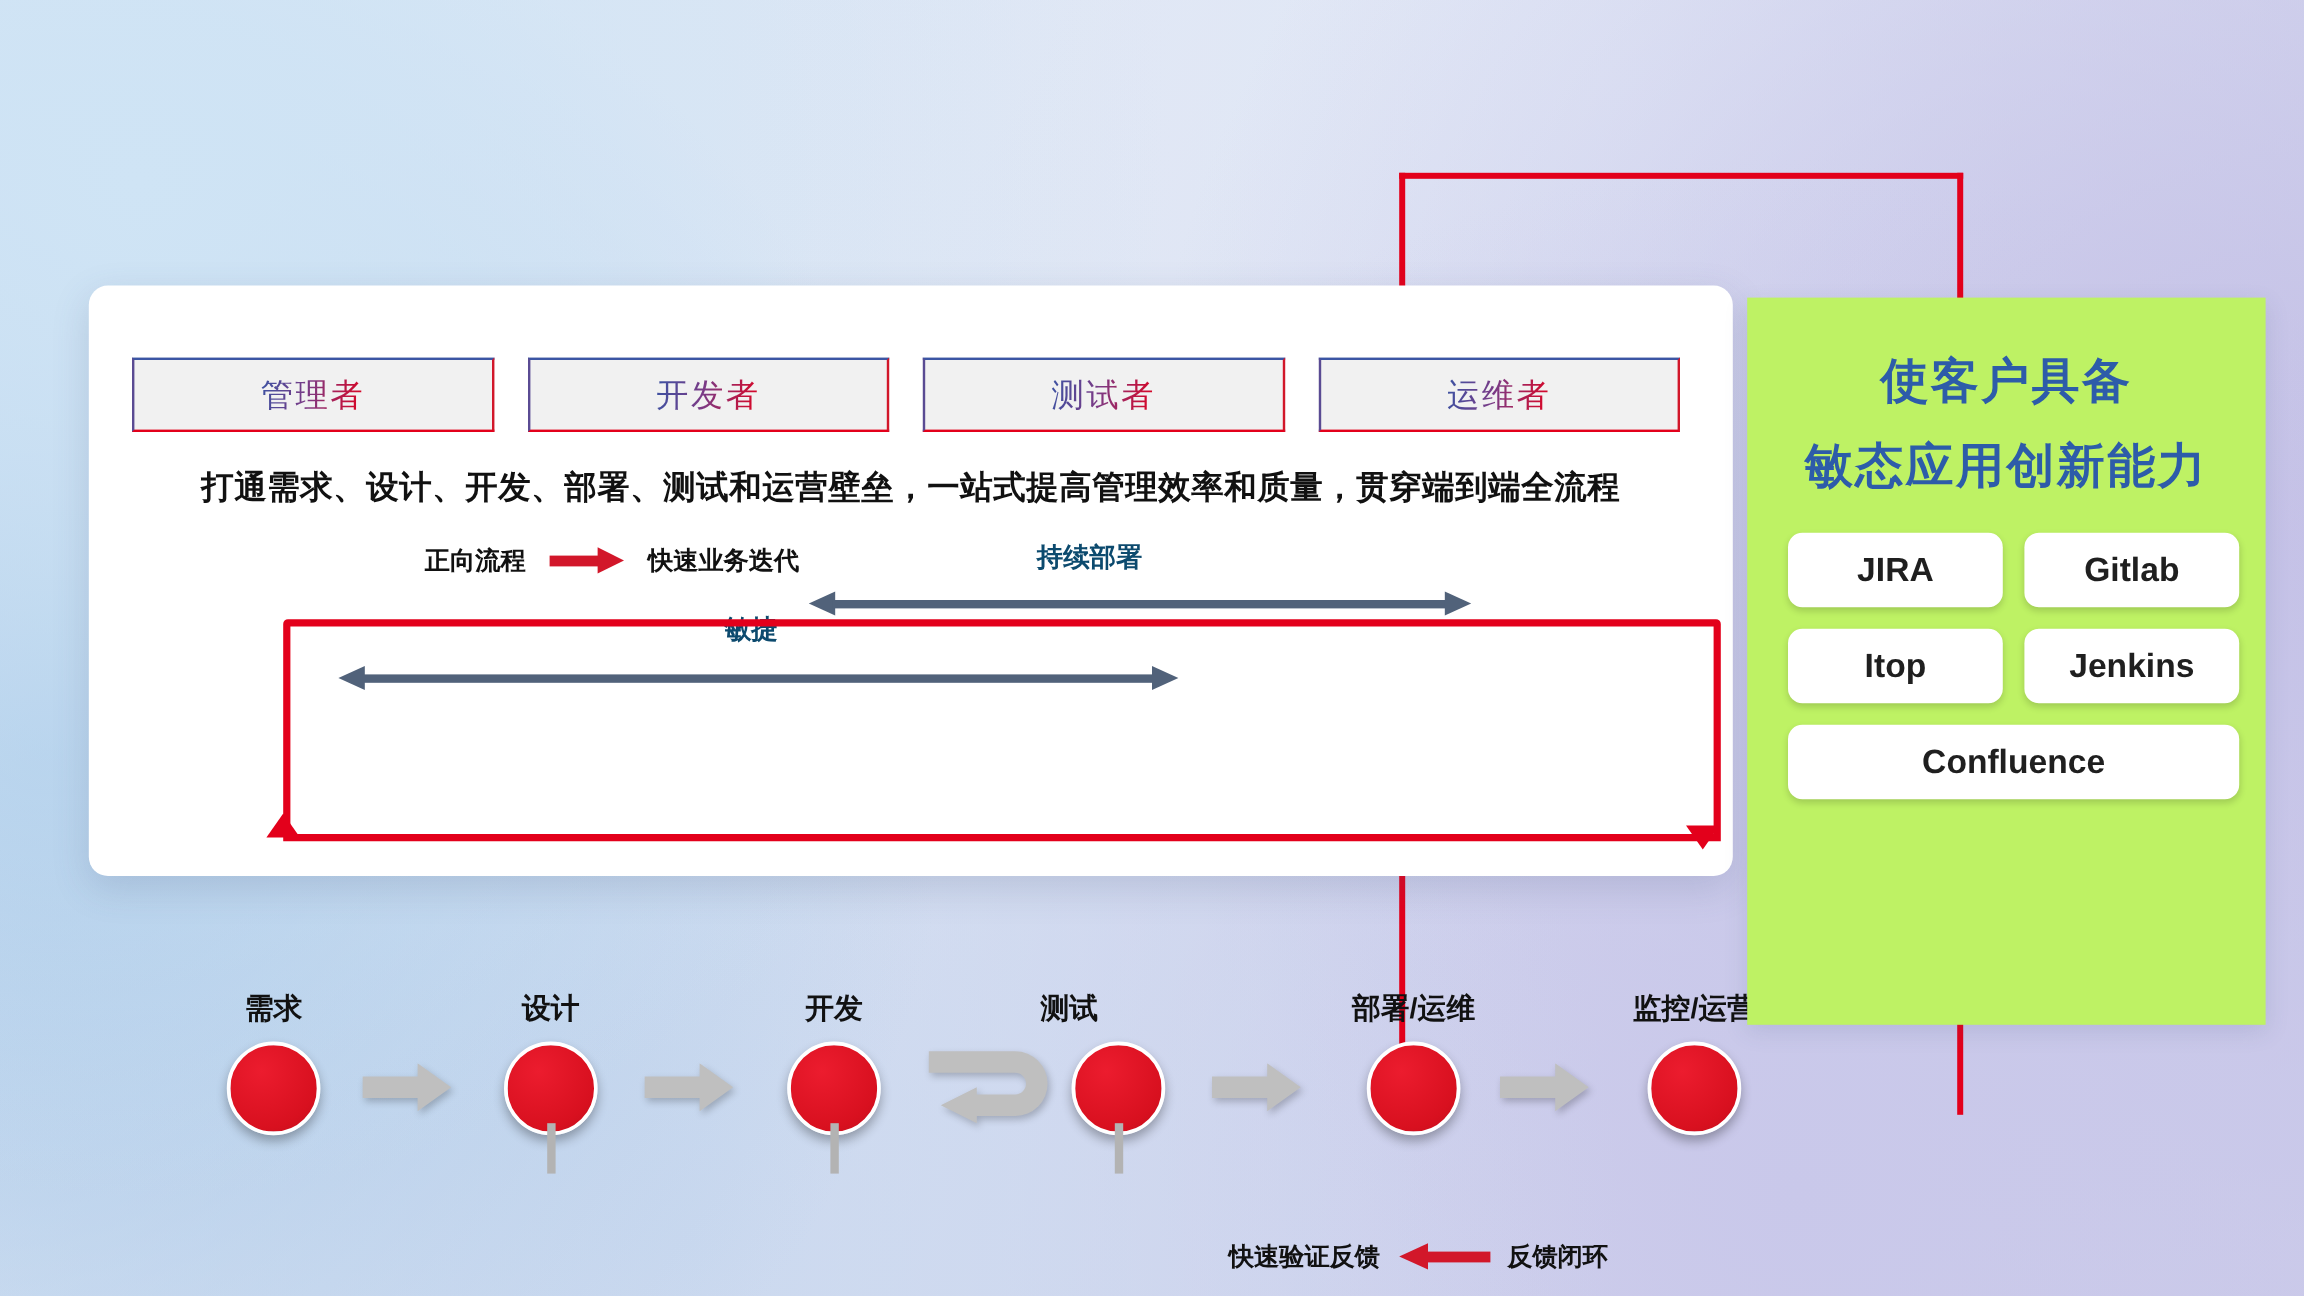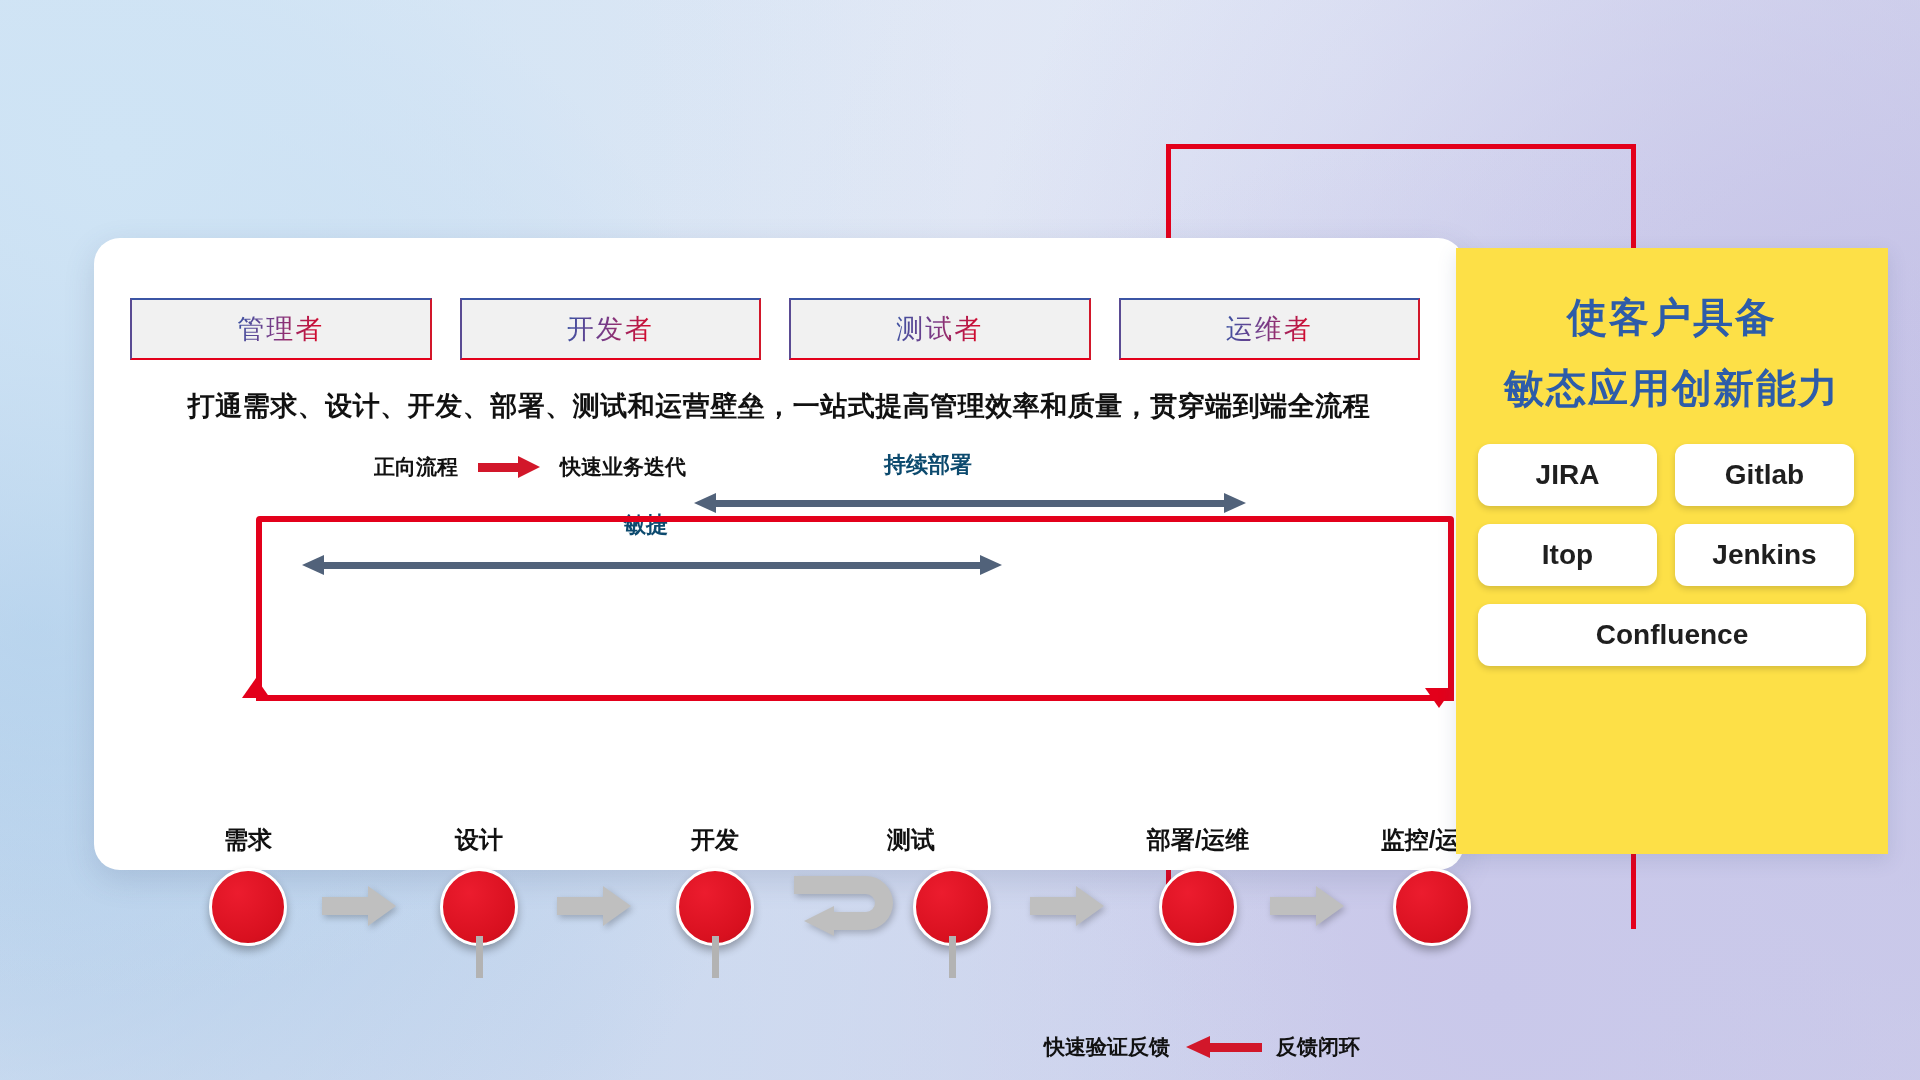--- a/index.html
+++ b/index.html
@@ -14,24 +14,23 @@
       radial-gradient(circle at 96% 42%, #c3bfe6 0%, rgba(195,191,230,0) 46%),
       radial-gradient(circle at 70% 6%, #e3eaf7 0%, rgba(227,234,247,0) 44%),
       linear-gradient(120deg,#dce8f6 0%,#dfe6f4 35%,#d8dcf0 65%,#cfd0ea 100%);
   }
 
   
   .red-frame{position:absolute;border:5px solid #e3001b;background:transparent;}
 
   
   #main-card{
-    position:absolute;left:74px;top:238px;width:1370px;height:632px;
-    background:#fff;border-radius:26px;
+    position:absolute;left:74px;top:238px;width:1370px;height:492px;
+    background:#fff;border-radius:16px;
     box-shadow:0 10px 30px rgba(70,90,130,.18);
-    margin-left:20px;
   }
 
   
   #role-row{position:absolute;left:36px;top:60px;width:1290px;display:flex;gap:28px;}
   .role-box{
     flex:1;height:62px;display:flex;align-items:center;justify-content:center;
     background:#f1f1f1;
     border-top:2.5px solid #3b55a4;
     border-left:2.5px solid #5a4b93;
     border-right:2.5px solid #d2172a;
@@ -90,25 +89,25 @@
   .gray-arrow svg{display:block;filter:drop-shadow(2px 3px 3px rgba(0,0,0,.22));}
   #loop-uturn{position:absolute;width:112px;height:62px;}
   #loop-uturn svg{display:block;filter:drop-shadow(2px 3px 3px rgba(0,0,0,.22));}
   .gray-stem{position:absolute;width:7px;background:#b3b3b3;}
 
   
   #legend-feedback{position:absolute;left:950px;top:795px;display:flex;align-items:center;gap:14px;}
 
   
   #right-panel{position:absolute;left:1456px;top:248px;width:432px;height:606px;
-     background:#fde047;box-shadow:0 6px 18px rgba(70,90,130,.15);}
+     background:#bef264;box-shadow:0 6px 18px rgba(70,90,130,.15);}
   .panel-head{text-align:center;color:#2d5ca9;font-weight:700;letter-spacing:2px;}
   #panel-h1{font-size:40px;margin-top:42px;}
   #panel-h2{font-size:40px;margin-top:16px;}
-  #tool-grid{display:flex;flex-wrap:wrap;gap:18px;padding:28px 22px 0 22px;box-sizing:border-box;align-items:flex-end;}
+  #tool-grid{display:flex;flex-wrap:wrap;gap:18px;padding:28px 22px 0 34px;box-sizing:border-box;align-items:flex-end;}
   .tool-pill{height:62px;background:#fff;border-radius:12px;display:flex;align-items:center;
      justify-content:center;font-size:28px;font-weight:700;color:#1f1f1f;
      box-shadow:0 3px 6px rgba(0,0,0,.16);box-sizing:border-box;}
   .tool-half{width:179px;}
   .tool-full{width:452px;}
 </style>
 </head>
 <body>
 
 <div class="red-frame" style="left:1166px;top:144px;width:460px;height:780px;border-bottom:none;border-left-width:5px;"></div>

